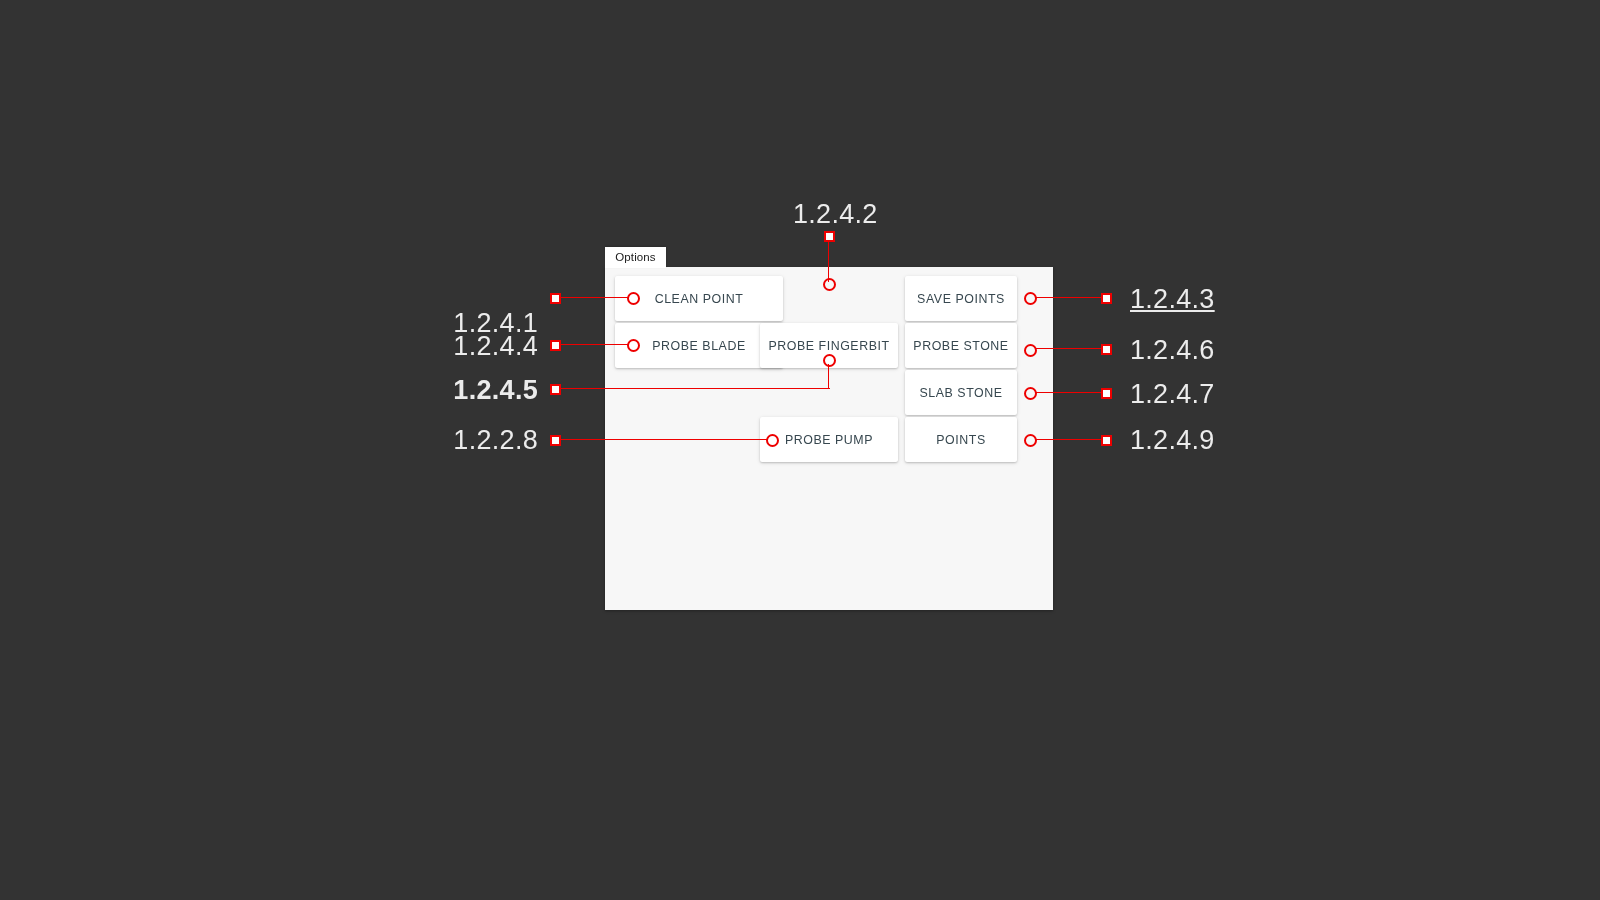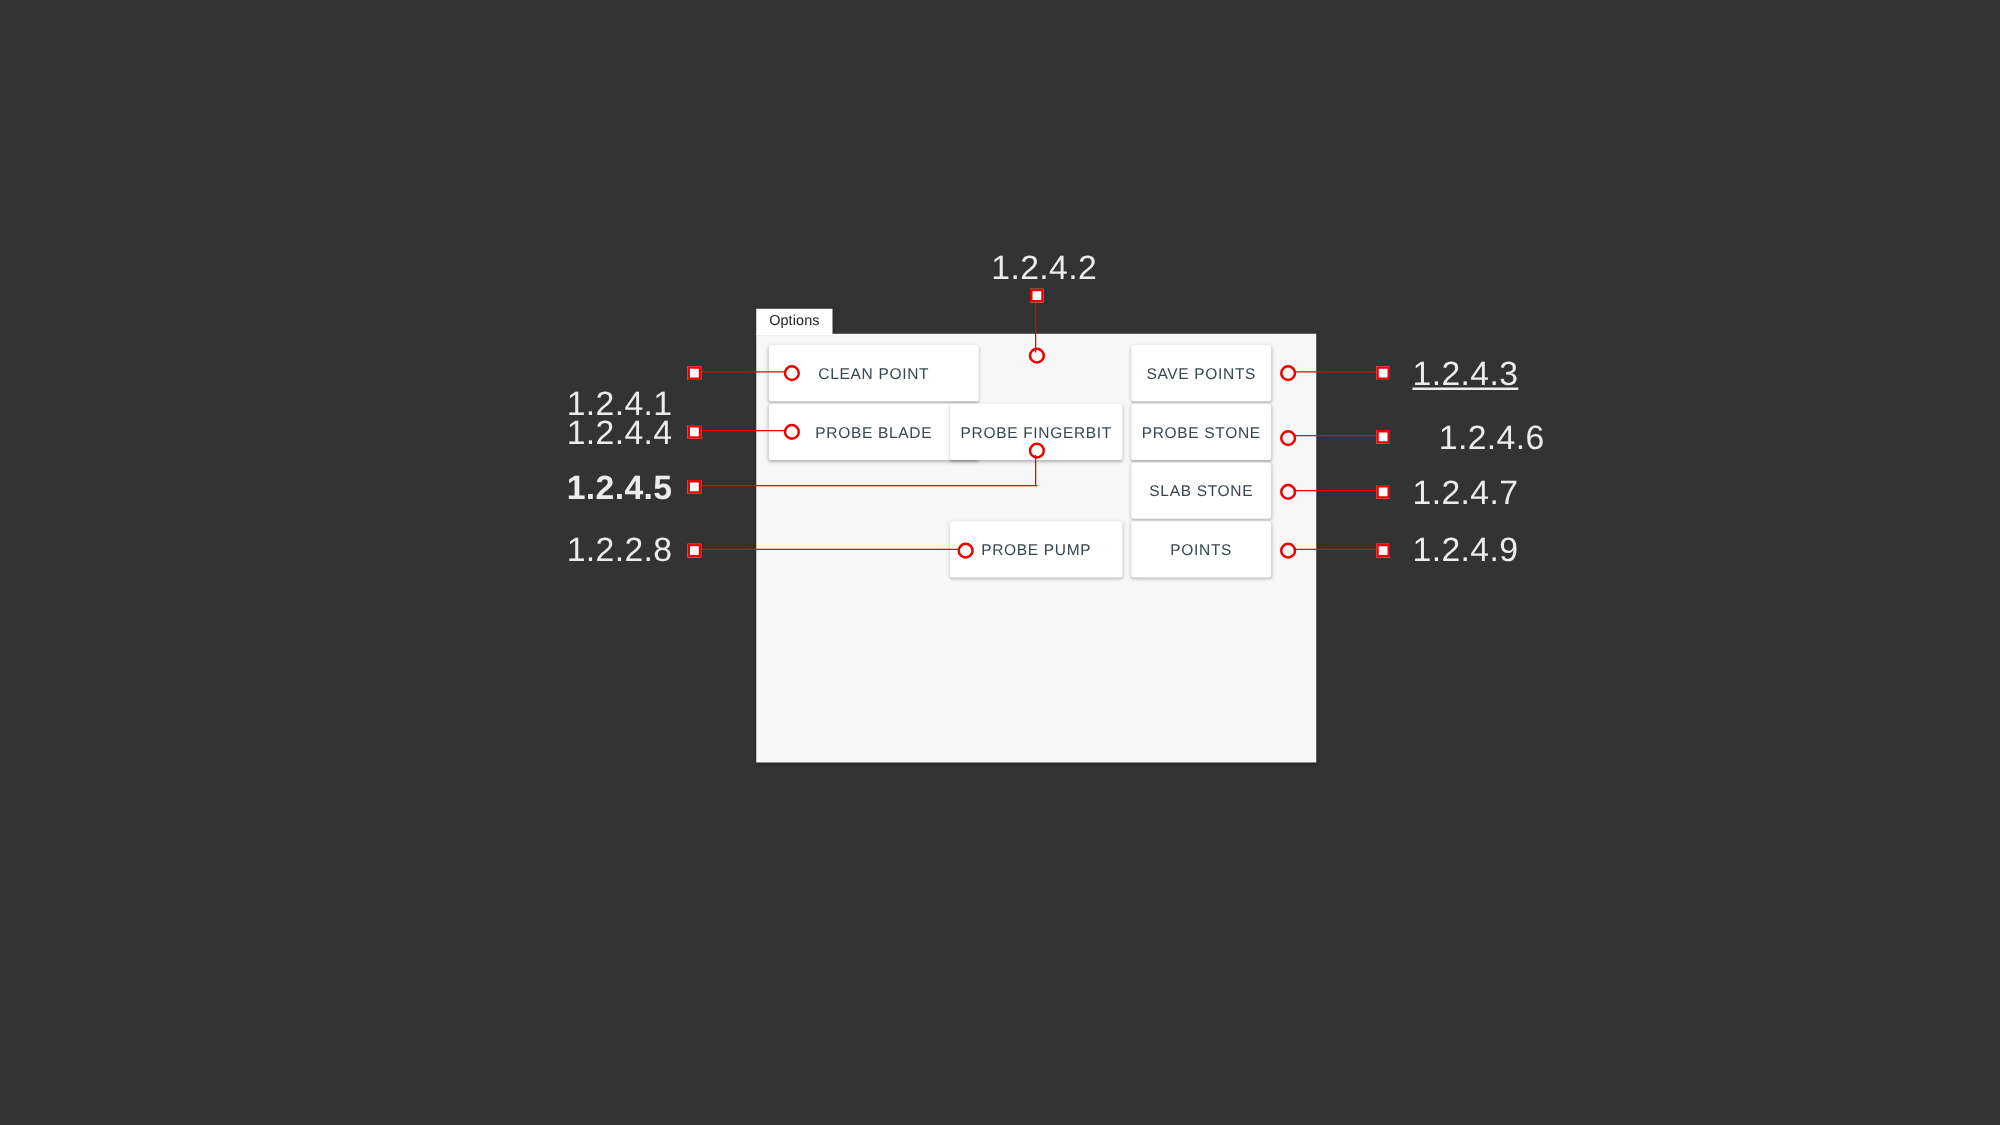--- a/index.html
+++ b/index.html
@@ -179,21 +179,21 @@
   <div class="sq-marker" style="left:550px; top:340px;"></div>
   <div class="conn-h" style="left:561px; top:344px; width:68px;"></div>
   <div class="circ-marker" style="left:627px; top:339px;"></div>
 
   <div class="anno-label right-align" style="left:404px; top:375px; width:134px;font-weight:bold;">1.2.4.5</div>
   <div class="sq-marker" style="left:550px; top:384px;"></div>
   <div class="conn-h" style="left:561px; top:388px; width:269px;"></div>
   <div class="conn-v" style="left:828px; top:364px; height:25px;"></div>
   <div class="circ-marker" style="left:823px; top:354px;"></div>
 
-  <div class="anno-label" style="left:1130px; top:335px;margin-left:21px;">1.2.4.6</div>
+  <div class="anno-label" style="left:1130px; top:335px;">1.2.4.6</div>
   <div class="circ-marker" style="left:1024px; top:344px;"></div>
   <div class="conn-h" style="left:1035px; top:348px; width:67px;"></div>
   <div class="sq-marker" style="left:1101px; top:344px;"></div>
 
   <div class="anno-label" style="left:1130px; top:379px;">1.2.4.7</div>
   <div class="circ-marker" style="left:1024px; top:387px;"></div>
   <div class="conn-h" style="left:1035px; top:392px; width:67px;"></div>
   <div class="sq-marker" style="left:1101px; top:388px;"></div>
 
   <div class="anno-label right-align" style="left:404px; top:425px; width:134px;">1.2.2.8</div>

